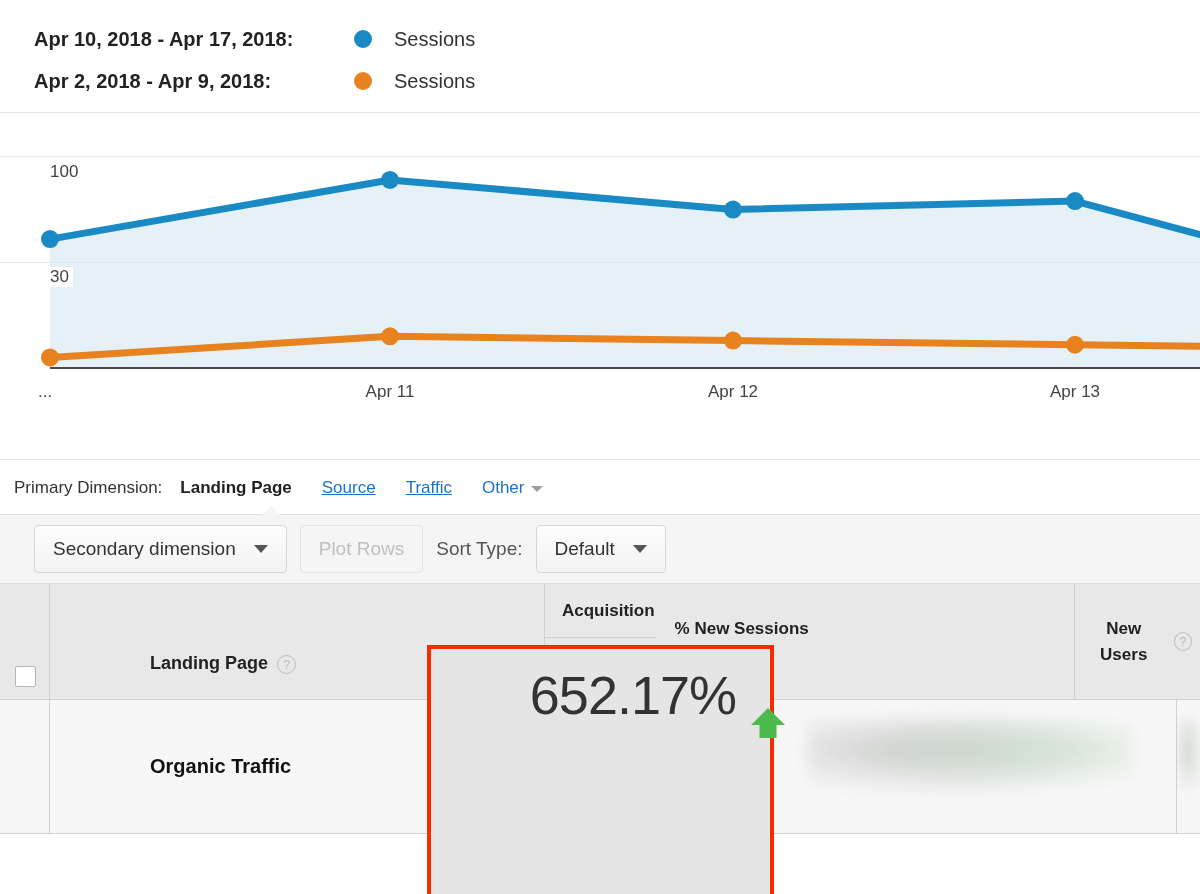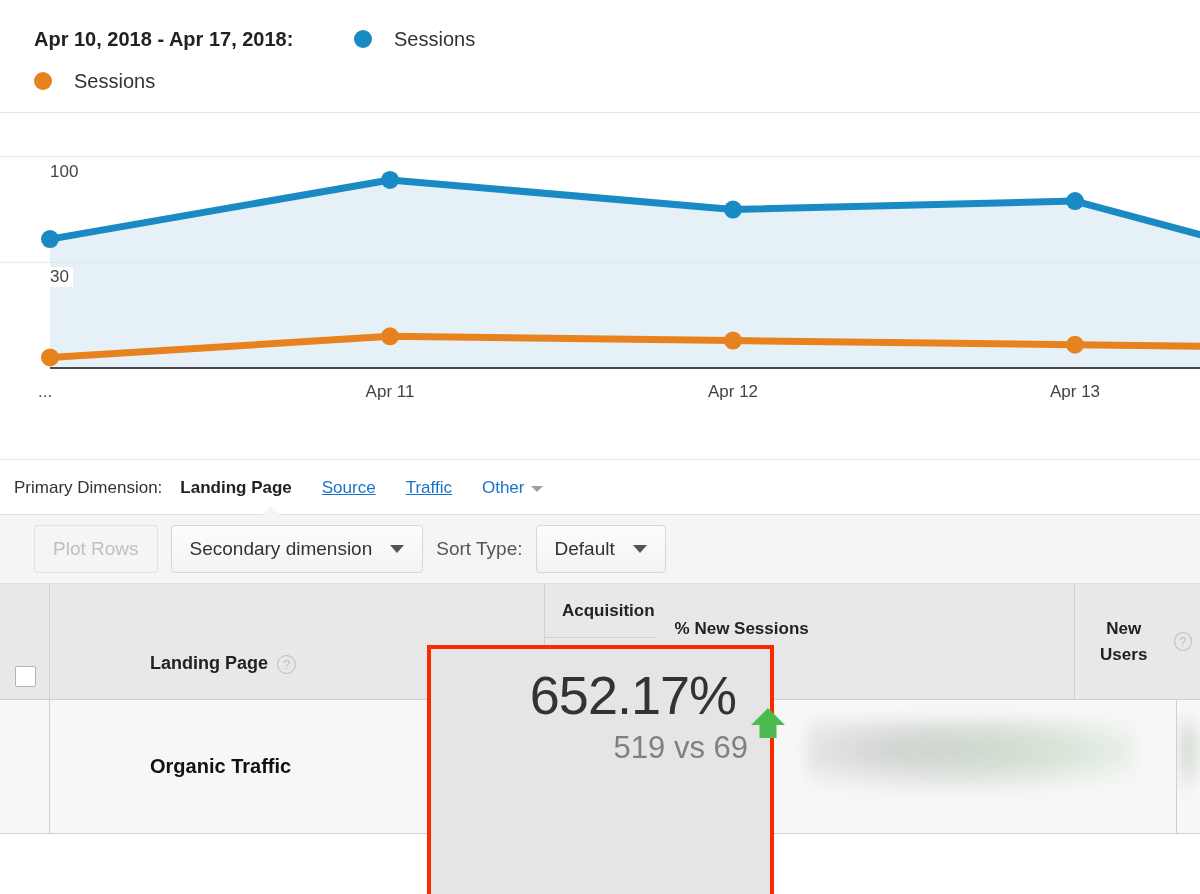--- a/index.html
+++ b/index.html
@@ -175,20 +175,21 @@
 </head>
 <body>
 
 <div id="legend">
   <div class="legend-row">
     <span class="legend-range">Apr 10, 2018 - Apr 17, 2018:</span>
     <span class="legend-dot" id="ldot0" style="background: rgb(26, 138, 196);"></span>
     <span class="legend-metric">Sessions</span>
   </div>
   <div class="legend-row">
+    <span class="legend-range">Apr 2, 2018 - Apr 9, 2018:</span>
     <span class="legend-dot" id="ldot1" style="background: rgb(232, 130, 30);"></span>
     <span class="legend-metric">Sessions</span>
   </div>
 </div>
 
 <div id="chart-wrap">
   <div id="plot">
       <svg width="1200" height="302">
         <line x1="0" y1="43.69565217391306" x2="1200" y2="43.69565217391306" stroke="#e6e6e6" stroke-width="1"></line>
         <line x1="0" y1="149.34782608695653" x2="1200" y2="149.34782608695653" stroke="#e6e6e6" stroke-width="1"></line>
@@ -218,26 +219,26 @@
 <div id="primary-dim">
   <span class="pd-label">Primary Dimension:</span>
   <span class="pd-active">Landing Page</span>
   <span class="pd-link">Source</span>
   <span class="pd-link">Traffic</span>
   <span class="pd-other"><span>Other</span><i class="caret-down"></i></span>
 </div>
 
 <div id="toolbar">
   <div id="tb-notch"></div>
-  <div class="btn disabled">
-    <span>Plot Rows</span>
-  </div>
   <div class="btn">
     <span>Secondary dimension</span>
     <i class="caret"></i>
+  </div>
+  <div class="btn disabled">
+    <span>Plot Rows</span>
   </div>
   <span id="sort-label">Sort Type:</span>
   <div class="btn">
     <span>Default</span>
     <i class="caret"></i>
   </div>
 </div>
 
 <div id="table">
 
@@ -277,14 +278,13 @@
   </div>
 
 </div>
 
 <div id="callout" style="border-color: rgb(250, 42, 0);">
   <div class="big">
     <span>652.17%</span><span class="arrow-up" id="arrowup"><svg width="40" height="40" viewBox="0 0 40 40">
           <path d="M20 5 L37 22 L28.5 22 L28.5 35 L11.5 35 L11.5 22 L3 22 Z" fill="#4cba4c"></path>
         </svg></span>
   </div>
-  <div class="sub">519 vs 69</div>
 </div>
 
 </body></html>

